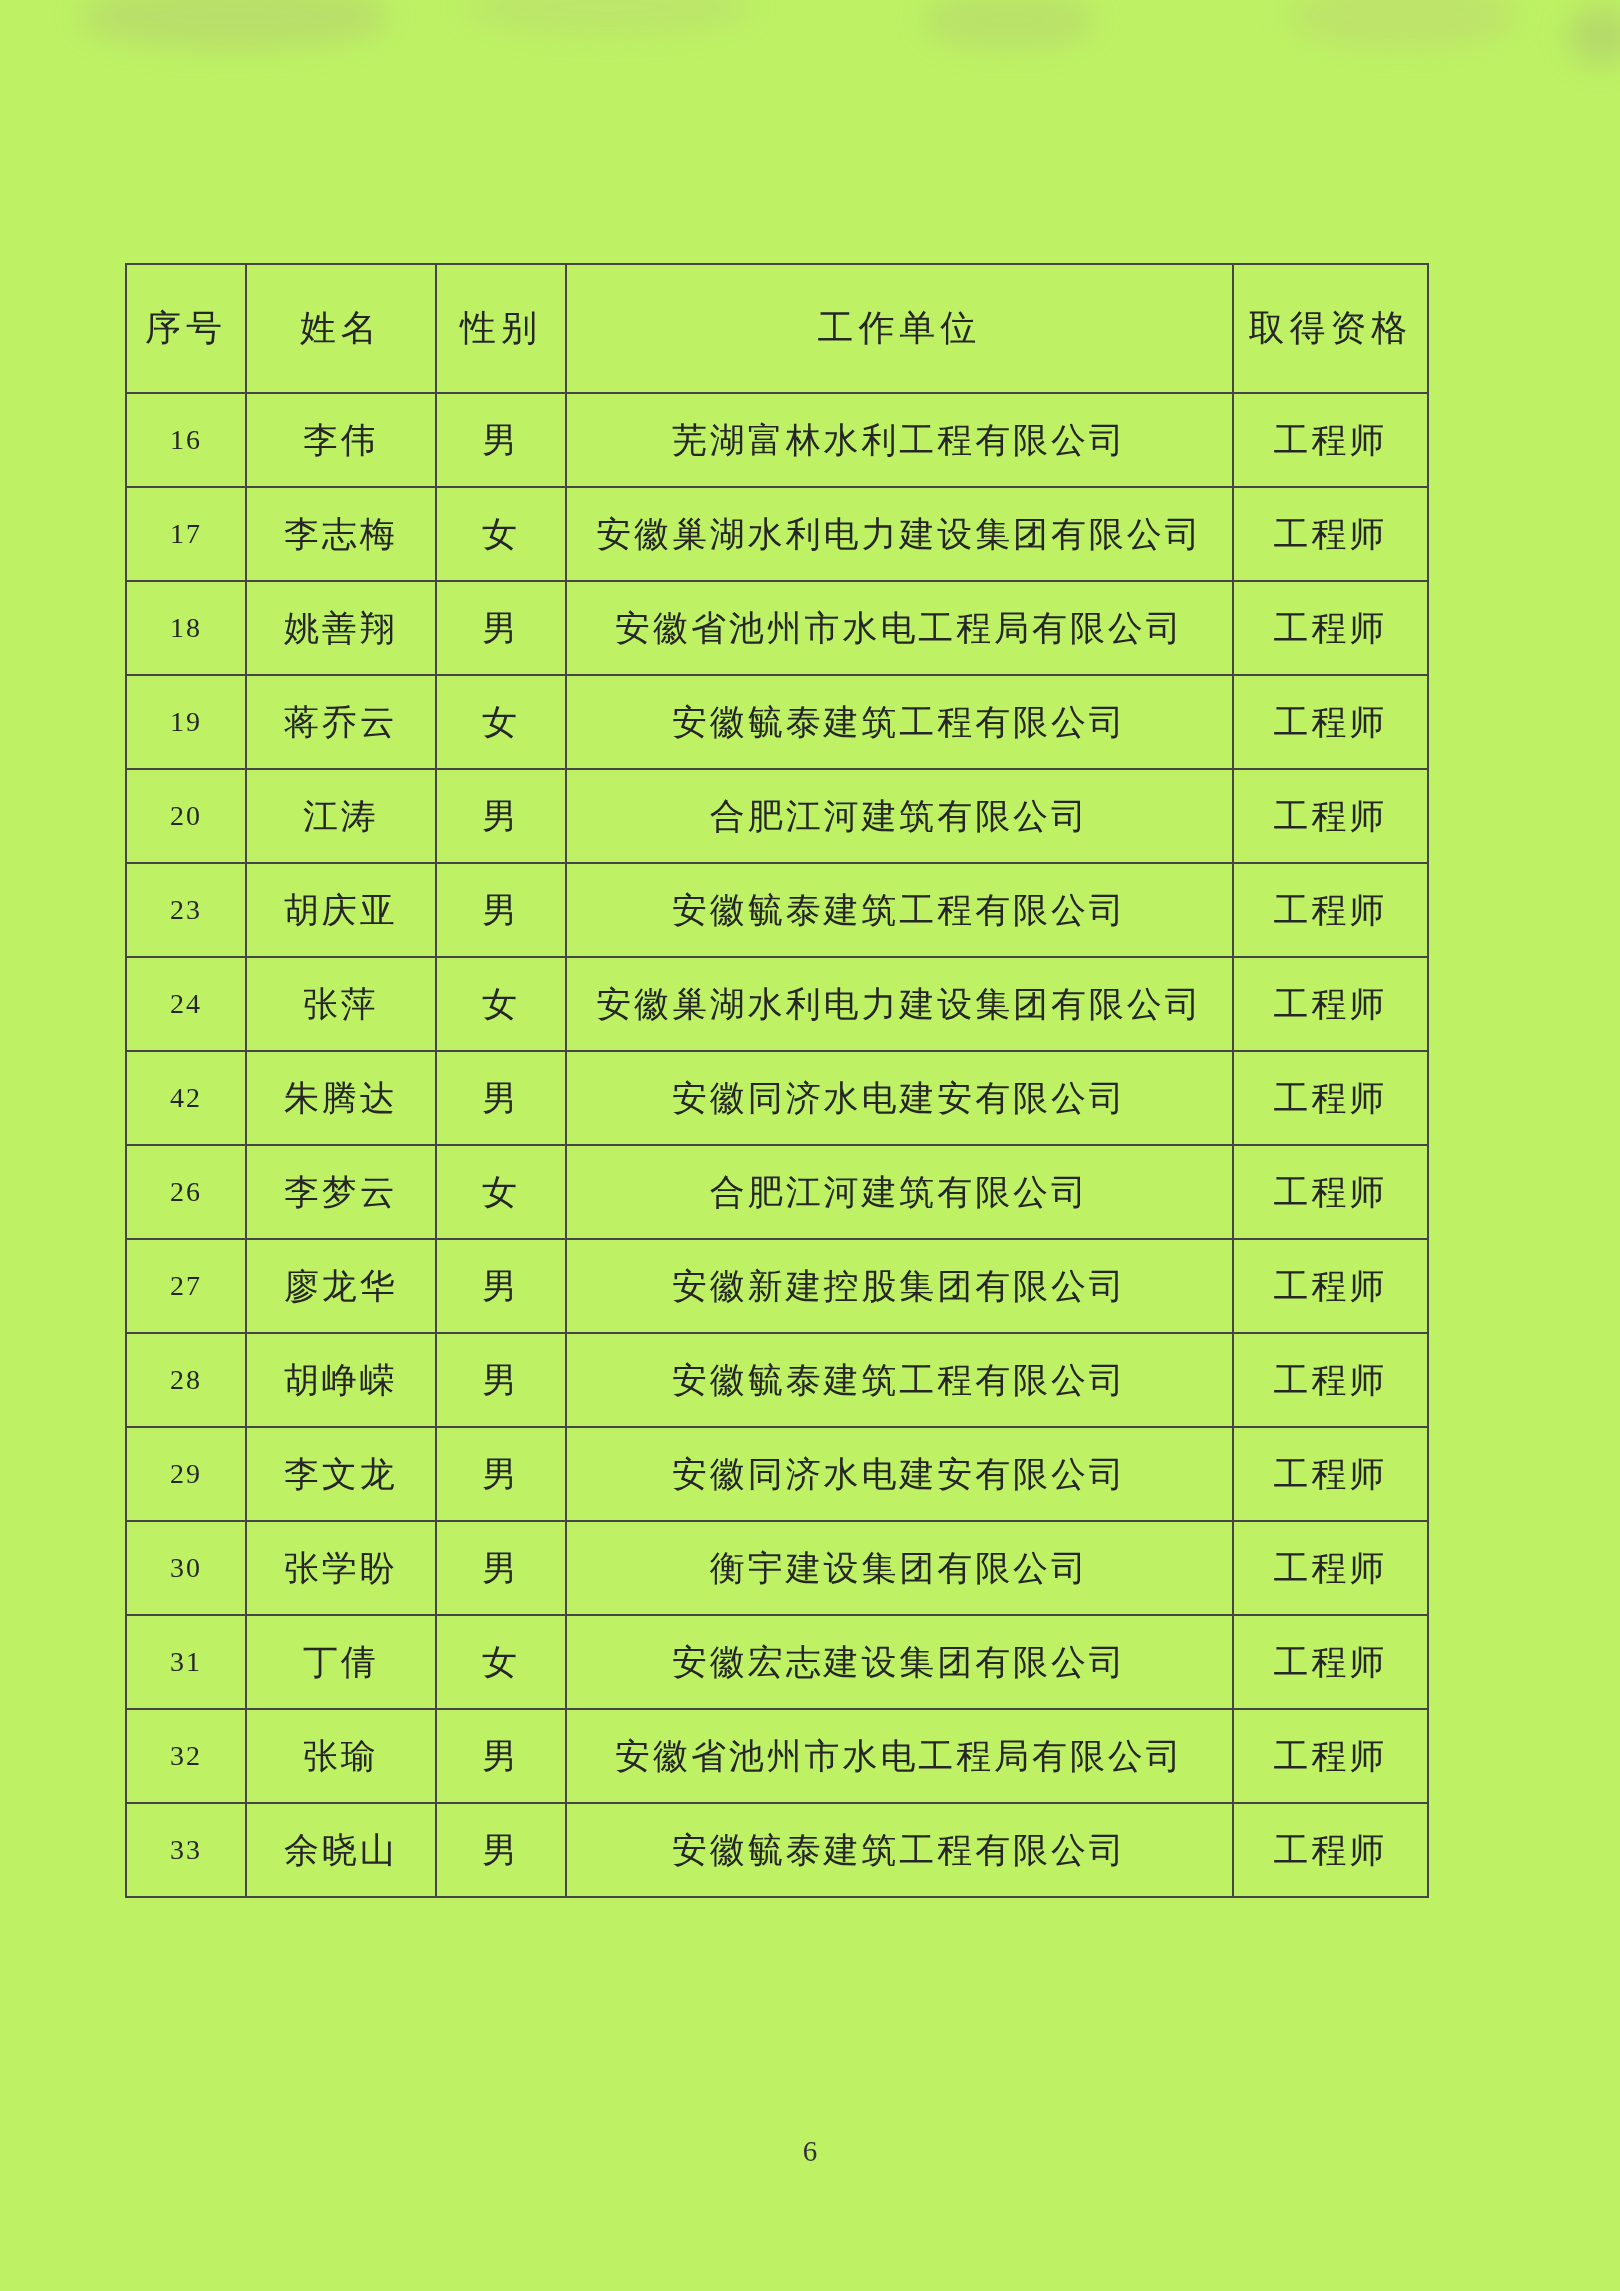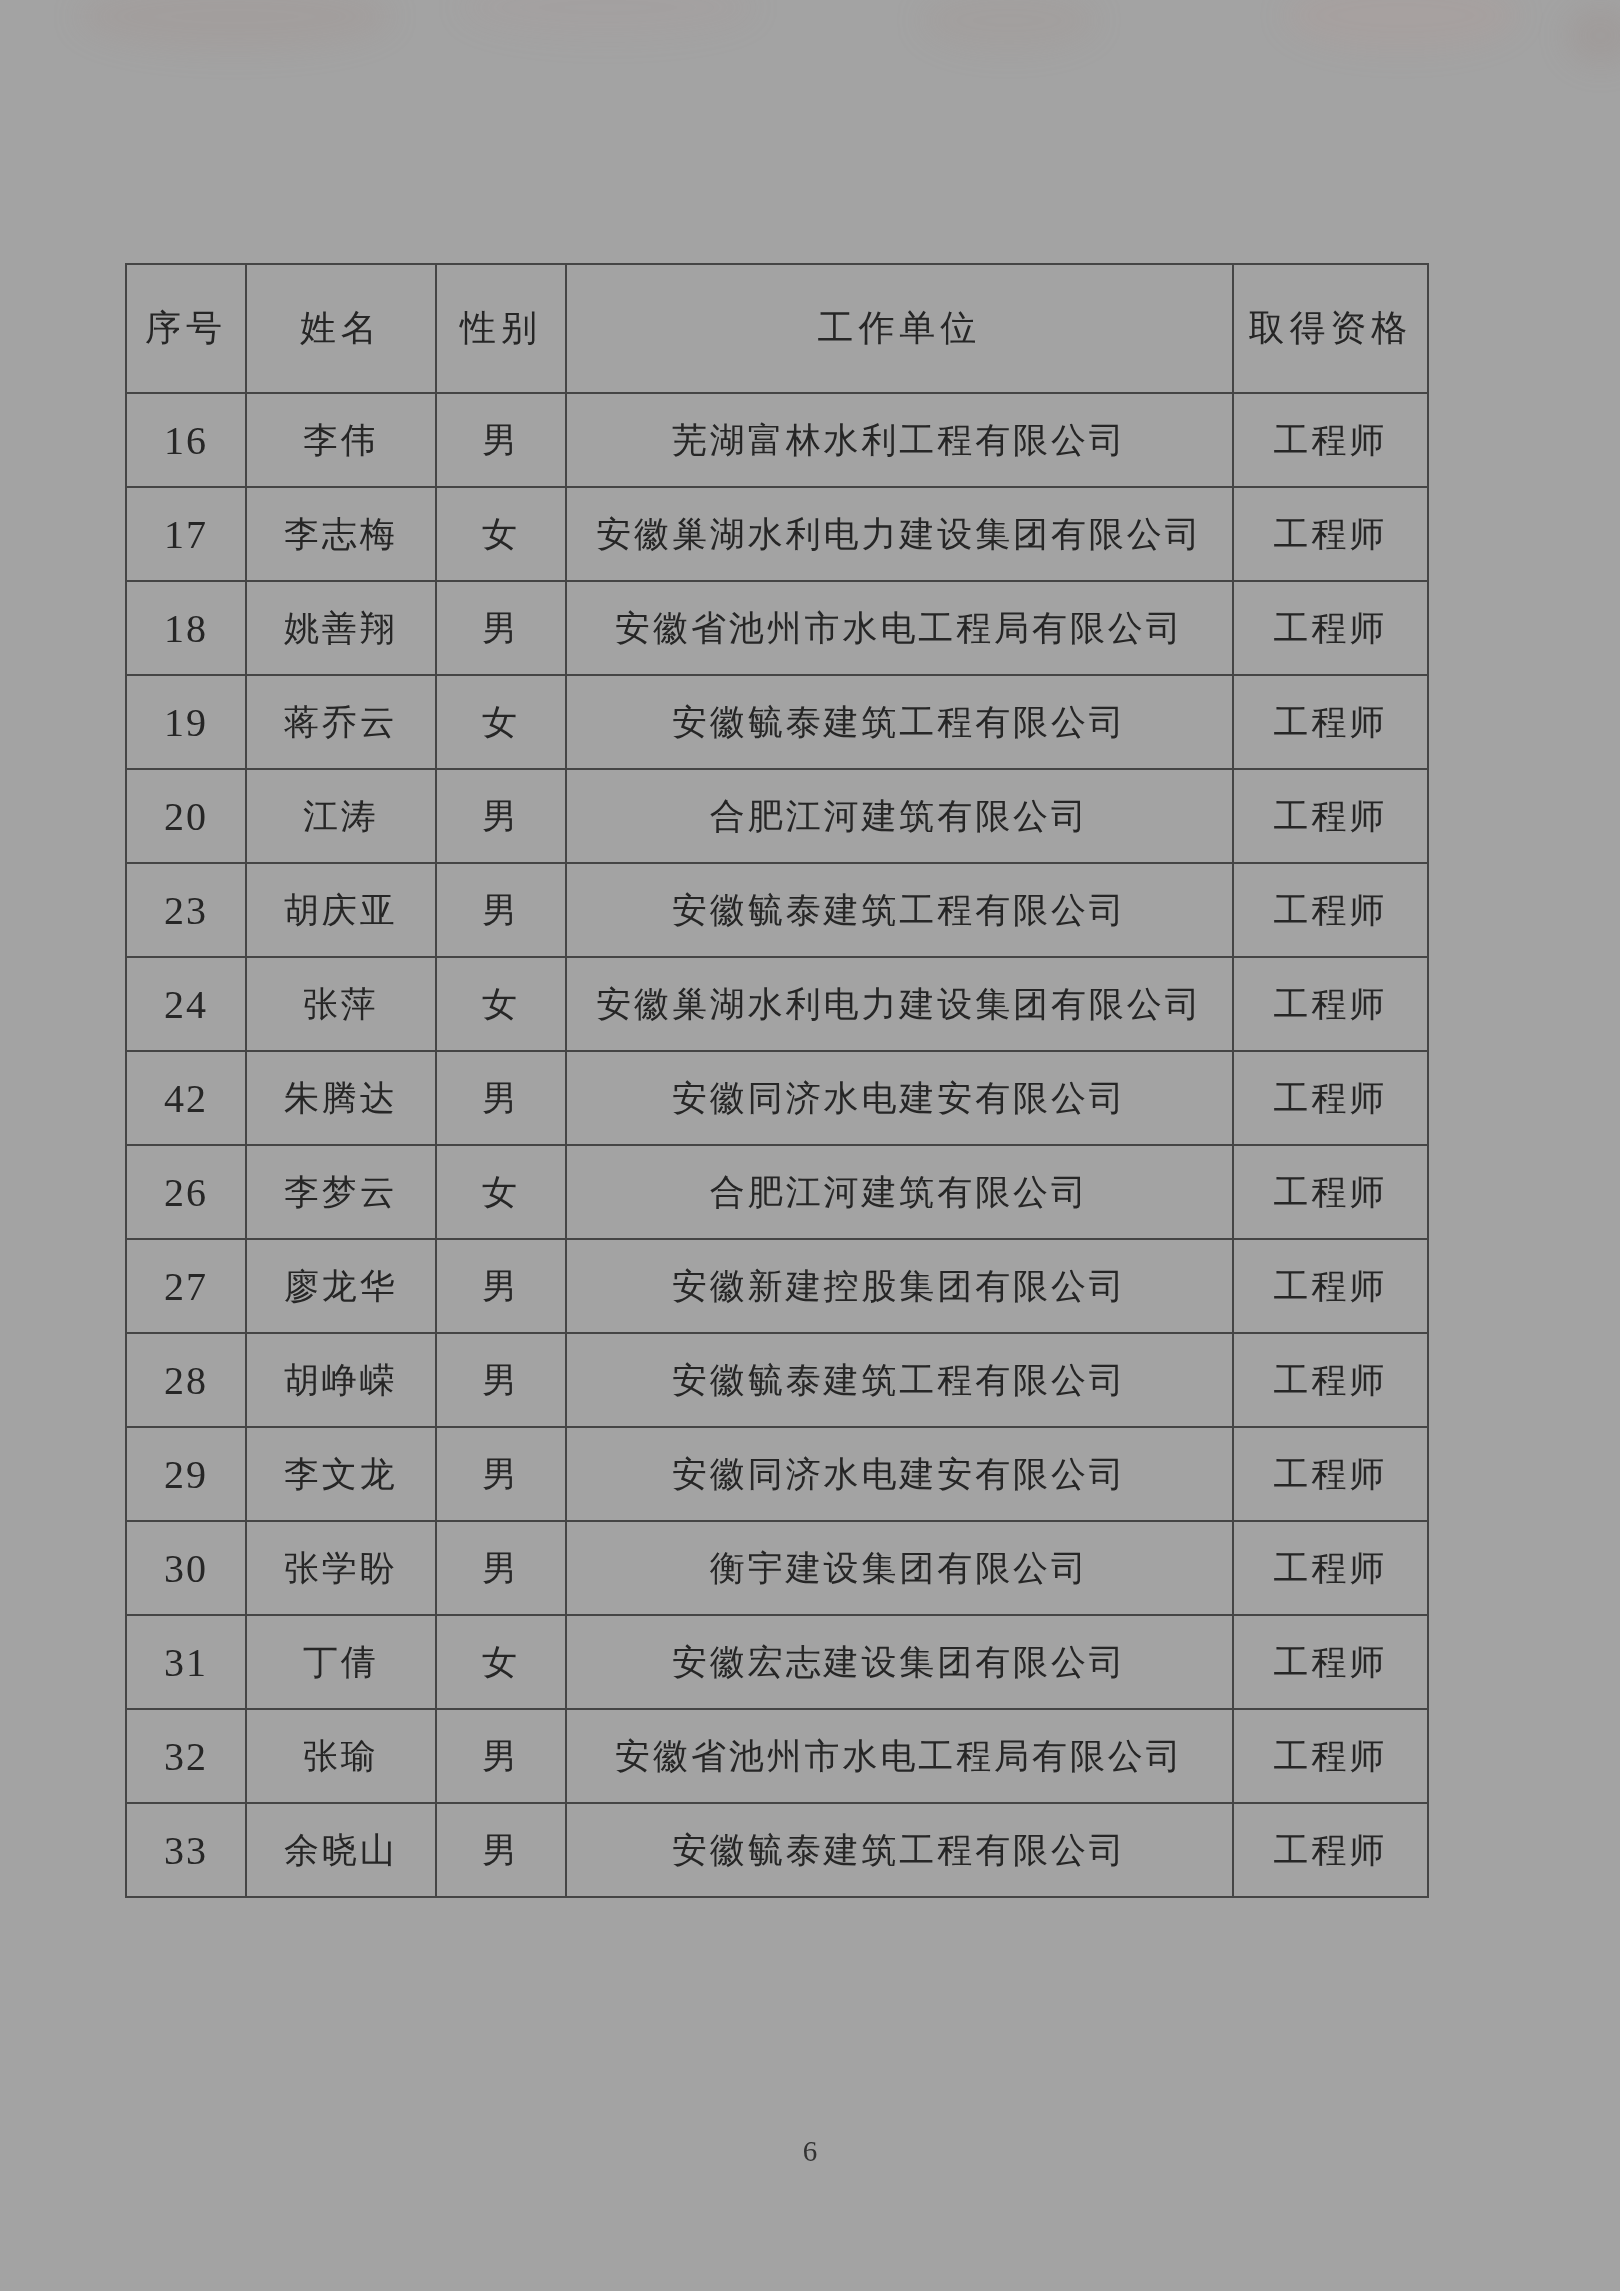--- a/index.html
+++ b/index.html
@@ -5,21 +5,21 @@
   html, body {
     margin: 0;
     padding: 0;
     background: #e8e8e8;
   }
   .page {
     position: relative;
     width: 1620px;
     height: 2292px;
     margin: 0 auto;
-    background: #a3a3a3;
+    background: #bef264;
     overflow: hidden;
     font-family: "Liberation Serif", "DejaVu Serif", serif;
     color: #262626;
   }
   
   .smudge {
     position: absolute;
     border-radius: 50%;
     filter: blur(13.7px);
     pointer-events: none;
@@ -57,21 +57,21 @@
     font-size: 36px;
     font-weight: normal;
     letter-spacing: 4.9px;
   }
   .roster tbody td {
     height: 92px;
     font-size: 35px;
     letter-spacing: 2.9px;
   }
   .roster td.num {
-    font-size: 40px;
+    font-size: 28px;
     letter-spacing: 2px;
   }
   .page-number {
     position: absolute;
     left: 0;
     right: 0;
     top: 2135px;
     text-align: center;
     font-size: 29px;
     color: #333;

